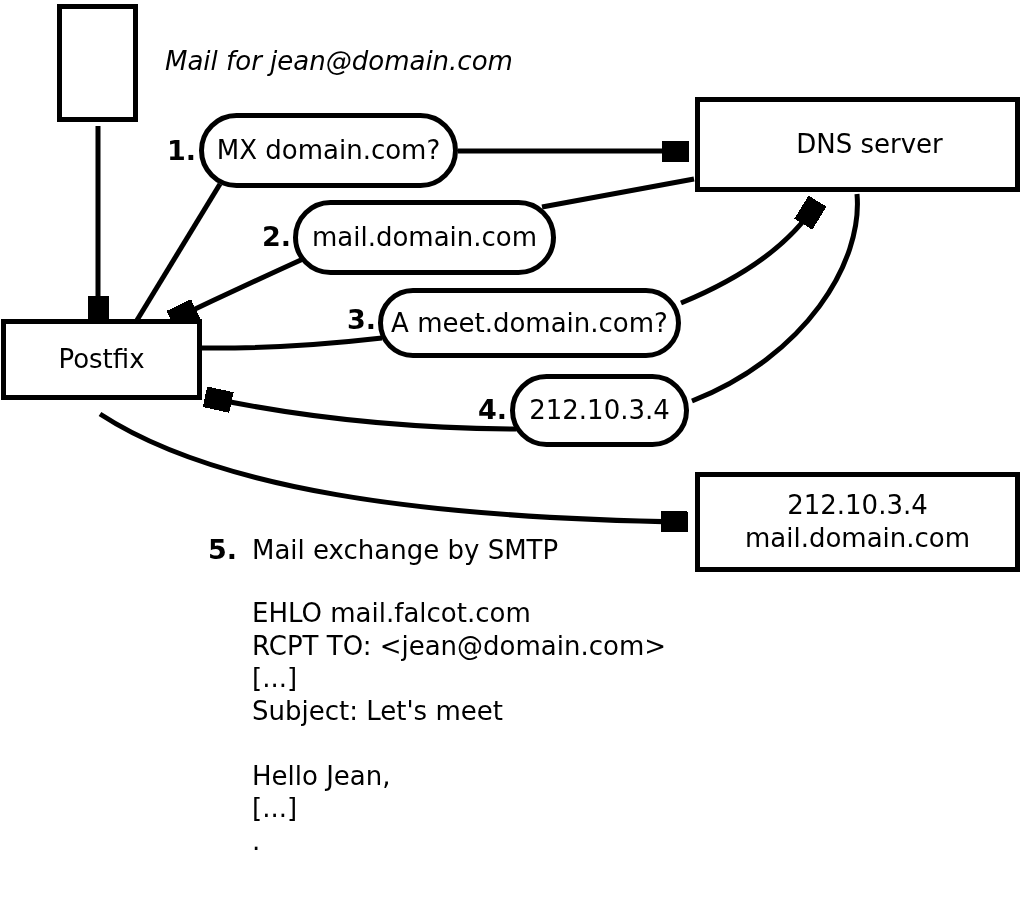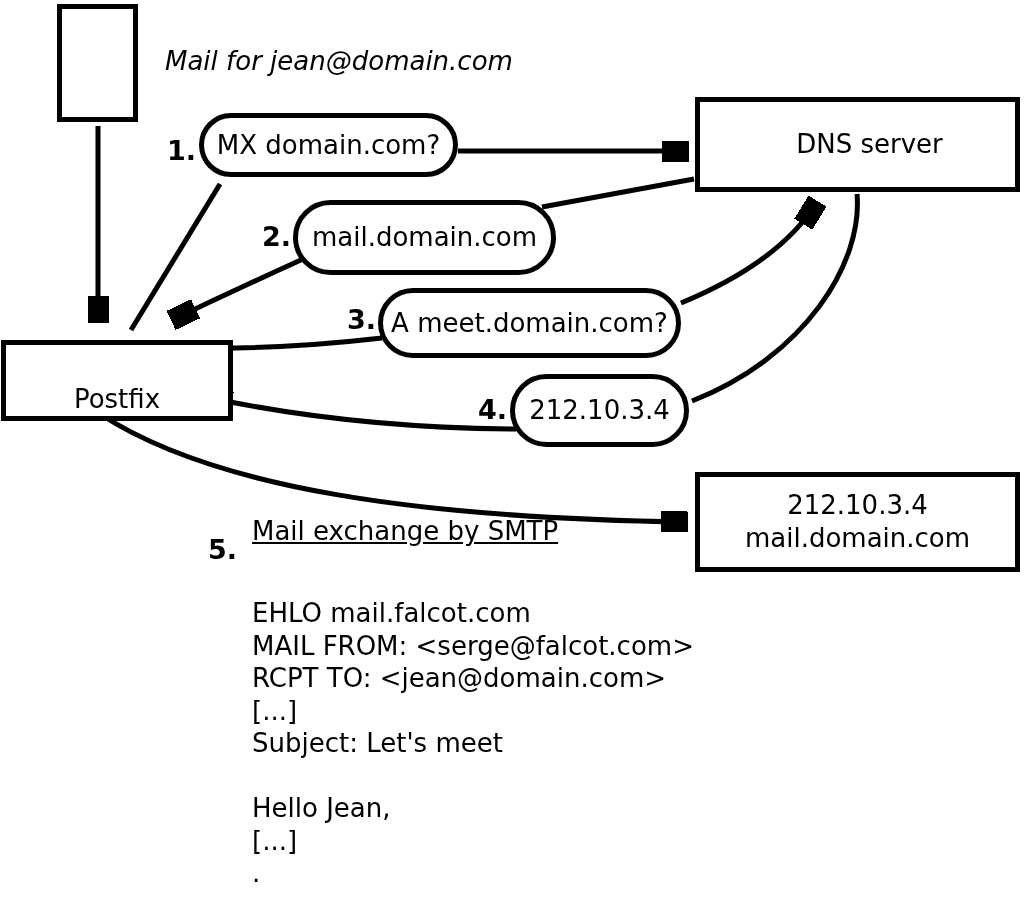--- a/index.html
+++ b/index.html
@@ -44,61 +44,60 @@
     <path d="M 681 303 Q 780 262 817 202" marker-end="url(#ah)"></path>
     <path d="M 857 194 C 863 262 806 356 692 401"></path>
     <path d="M 516 429 Q 350 428 206 397" marker-end="url(#ah)"></path>
     <path d="M 100 414 C 215 489 420 518 687 522" marker-end="url(#ah)"></path>
   </svg>
 
   <div class="box" style="left:57px;top:4px;width:81px;height:118px;"></div>
 
   <div class="note" style="left:165px;top:46px;font-style:italic;">Mail for jean@domain.com</div>
 
-  <div class="box" style="left:1px;top:340px;width:232px;height:81px;align-items:flex-end;">
+  <div class="box" style="left:1px;top:319px;width:201px;height:81px;">
     <span>Postfix</span>
   </div>
 
   <div class="box" style="left:695px;top:97px;width:325px;height:95px;padding-left:24px;">
     <span>DNS server</span>
   </div>
 
   <div class="box" style="left:695px;top:472px;width:325px;height:100px;">
     <div class="destlines">
       <span>212.10.3.4</span>
       <span>mail.domain.com</span>
     </div>
   </div>
 
   <div class="num" style="right:828px;top:135px;">1.</div>
-  <div class="box pill" style="left:199px;top:113px;width:259px;height:64px;">
+  <div class="box pill" style="left:199px;top:113px;width:259px;height:75px;">
     <span>MX domain.com?</span>
   </div>
 
   <div class="num" style="right:733px;top:221px;">2.</div>
   <div class="box pill" style="left:293px;top:200px;width:263px;height:75px;">
     <span>mail.domain.com</span>
   </div>
 
   <div class="num" style="right:648px;top:304px;">3.</div>
   <div class="box pill" style="left:378px;top:288px;width:303px;height:70px;">
     <span>A meet.domain.com?</span>
   </div>
 
   <div class="num" style="right:517px;top:394px;">4.</div>
   <div class="box pill" style="left:510px;top:374px;width:179px;height:73px;">
     <span>212.10.3.4</span>
   </div>
 
   <div class="num" style="left:208px;top:534px;text-align:left;">5.</div>
-  <div class="steplabel" style="left:252px;top:516px;text-decoration:underline;">Mail exchange by SMTP</div>
+  <div class="steplabel" style="left:252px;top:535px;">Mail exchange by SMTP</div>
 
   <div class="smtp">
     <div class="smtp-line">EHLO mail.falcot.com</div>
-    <div class="smtp-line">MAIL FROM: &lt;serge@falcot.com&gt;</div>
     <div class="smtp-line">RCPT TO: &lt;jean@domain.com&gt;</div>
     <div class="smtp-line">[...]</div>
     <div class="smtp-line">Subject: Let's meet</div>
     <div class="smtp-line"></div>
     <div class="smtp-line">Hello Jean,</div>
     <div class="smtp-line">[...]</div>
     <div class="smtp-line">.</div>
   </div>
 
 </div>

